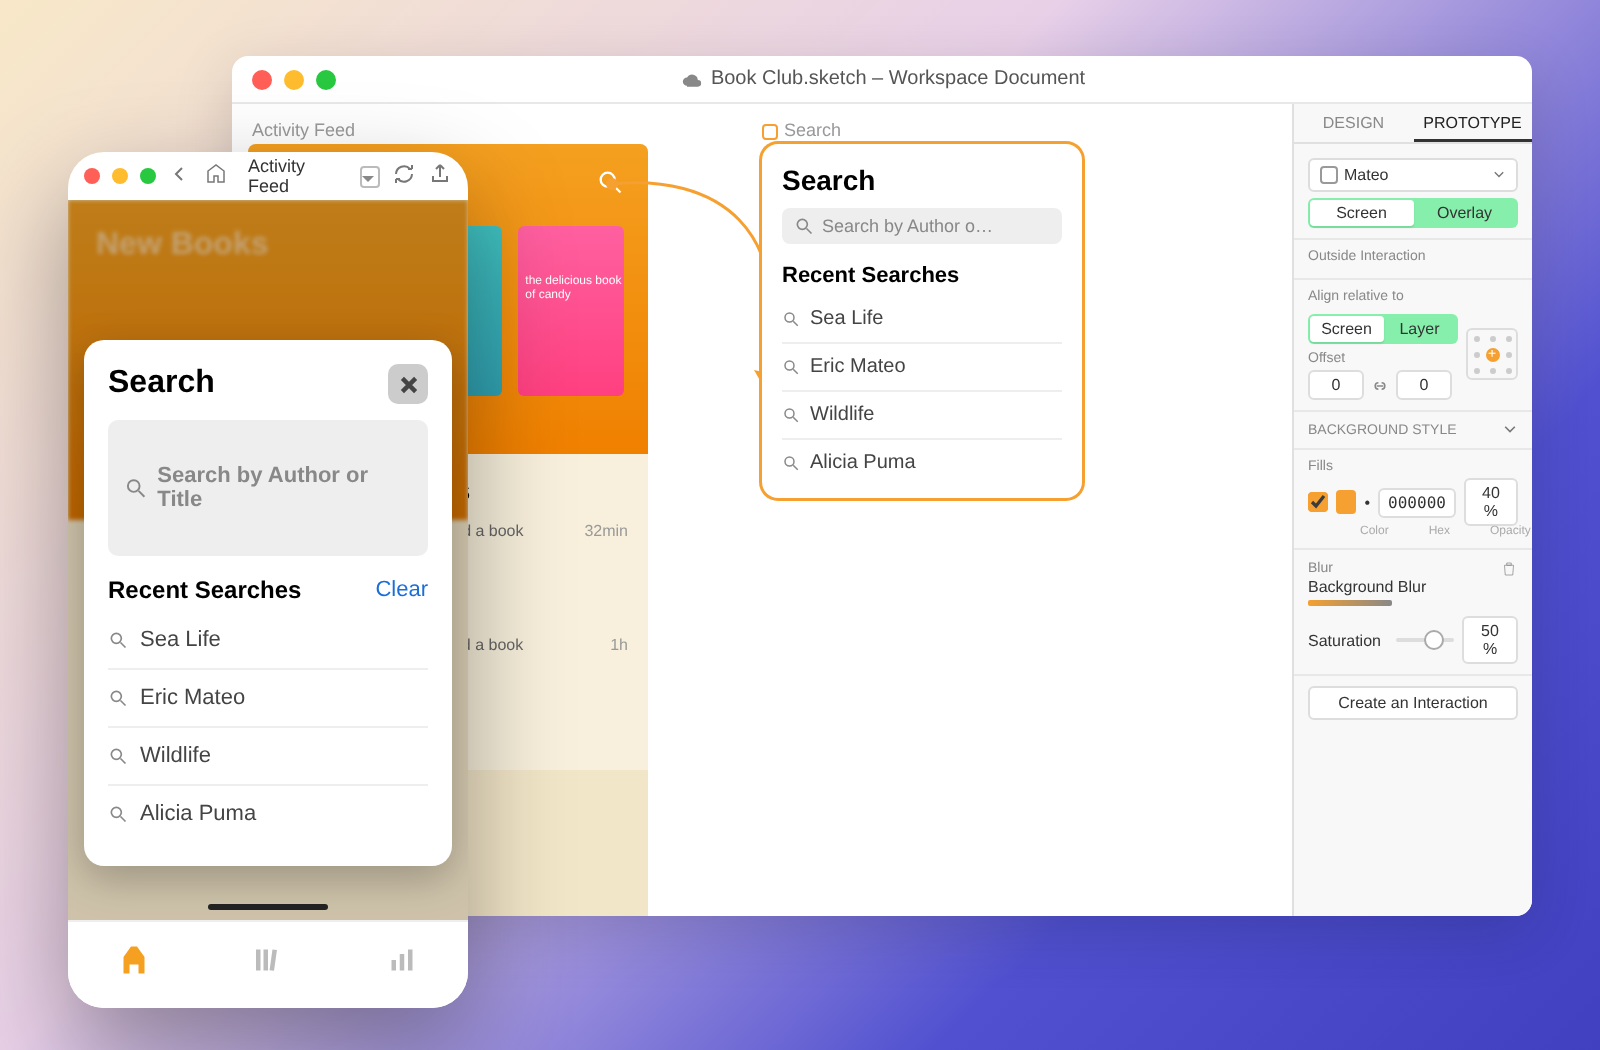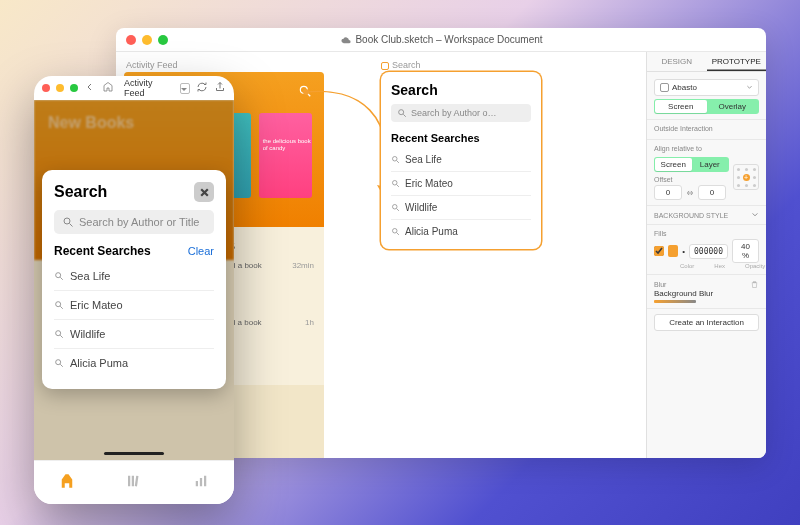--- a/index.html
+++ b/index.html
@@ -118,21 +118,21 @@
 .bk-s1{position:absolute; left:56px; top:200px; color:#f5a020; font-size:9px; letter-spacing:-1px; opacity:.6;}
 .bk-t2{top:240px; background:linear-gradient(#3090a0,#206070);}
 .bk-s2{position:absolute; left:56px; top:244px; font-size:8px; color:#777; opacity:.7;}
 
 .overlay-scrim{position:absolute; inset:0; background:rgba(0,0,0,.15);}
 .search-card{position:absolute; left:8px; right:8px; top:70px; background:#fff; border-radius:10px; padding:12px; box-shadow:0 6px 20px rgba(0,0,0,.25);}
 .sc-head{display:flex; align-items:center; justify-content:space-between; margin-bottom:8px;}
 .sc-title{font-weight:700; font-size:16px;}
 .sc-close{width:20px;height:20px;border-radius:5px;background:#ccc;display:flex;align-items:center;justify-content:center;color:#444;}
 .sc-close svg{width:11px;height:11px;}
-.sc-input{background:#eee;border-radius:5px;padding:6px 8px;display:flex;align-items:center;gap:5px;color:#888;font-size:11px;margin-bottom:10px;}
+.sc-input{background:#eee;border-radius:5px;padding:22px 8px;display:flex;align-items:center;gap:5px;color:#888;font-size:11px;margin-bottom:10px;font-weight:bold;}
 .sc-input svg{width:12px;height:12px;}
 .sc-row{display:flex;align-items:center;justify-content:space-between;margin-bottom:4px;}
 .sc-rec{font-weight:700;font-size:12px;}
 .sc-clear{font-size:11px;color:#1a6ed8;}
 .sc-item{display:flex;align-items:center;gap:6px;padding:8px 0;border-bottom:1px solid #eee;font-size:11px;color:#444;}
 .sc-item:last-child{border-bottom:none;}
 .sc-item svg{width:10px;height:10px;color:#888;}
 
 .tabbar{height:44px;background:#fff;border-top:1px solid #eee;display:flex;align-items:center;justify-content:space-around;}
 .tab-ic svg{width:18px;height:18px;color:#bbb;}
@@ -269,21 +269,21 @@
 
     <div class="inspector">
       <div class="insp-tabs">
         <div class="insp-tab">DESIGN</div>
         <div class="insp-tab active">PROTOTYPE</div>
       </div>
       <div class="insp-sec">
         <div class="insp-dd">
           <span style="display:flex;gap:3px;align-items:center;">
               <span style="width:9px;height:9px;border:1px solid #999;border-radius:2px;"></span>
-              <span>Abasto</span>
+              <span>Mateo</span>
             </span>
           <svg viewBox="0 0 10 10">
               <path d="M2 3l3 3 3-3" fill="none" stroke="#777"></path>
             </svg>
         </div>
         <div class="seg">
           <span class="on">Screen</span>
           <span>Overlay</span>
         </div>
       </div>
@@ -345,20 +345,25 @@
       </div>
       <div class="insp-sec">
         <div class="row" style="justify-content:space-between">
           <span class="insp-label" style="margin:0">Blur</span>
           <svg width="9" height="9" viewBox="0 0 24 24" class="trash">
               <path d="M6 7h12l-1 13H7L6 7zm3-3h6v3H9z" fill="none" stroke="currentColor"></path>
             </svg>
         </div>
         <div style="font-size:8px">Background Blur</div>
         <div class="blur-grad"></div>
+        <div class="row" style="margin-top:5px">
+          <span style="font-size:8px; width:40px">Saturation</span>
+          <div class="slider sat"></div>
+          <div class="num-in" style="width:28px">50 %</div>
+        </div>
       </div>
       <div class="create-btn">Create an Interaction</div>
     </div>
   </div>
 </div>
 
 <div class="phone">
   <div class="phone-bar">
     <div class="traffic">
       <span class="tl-close"></span>

